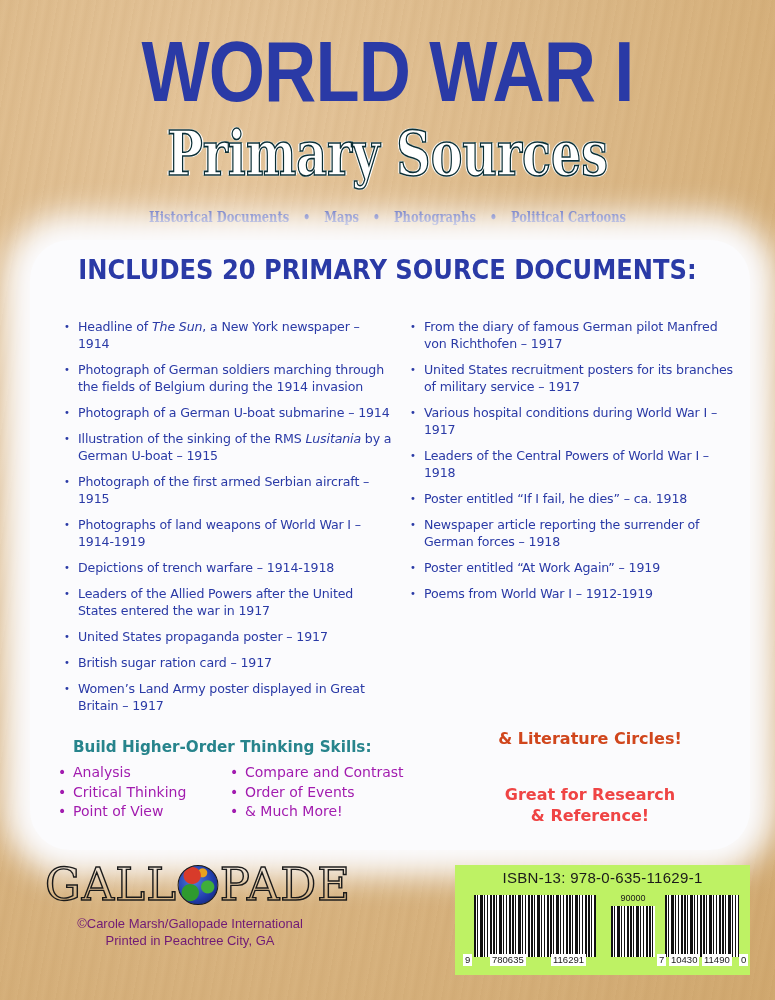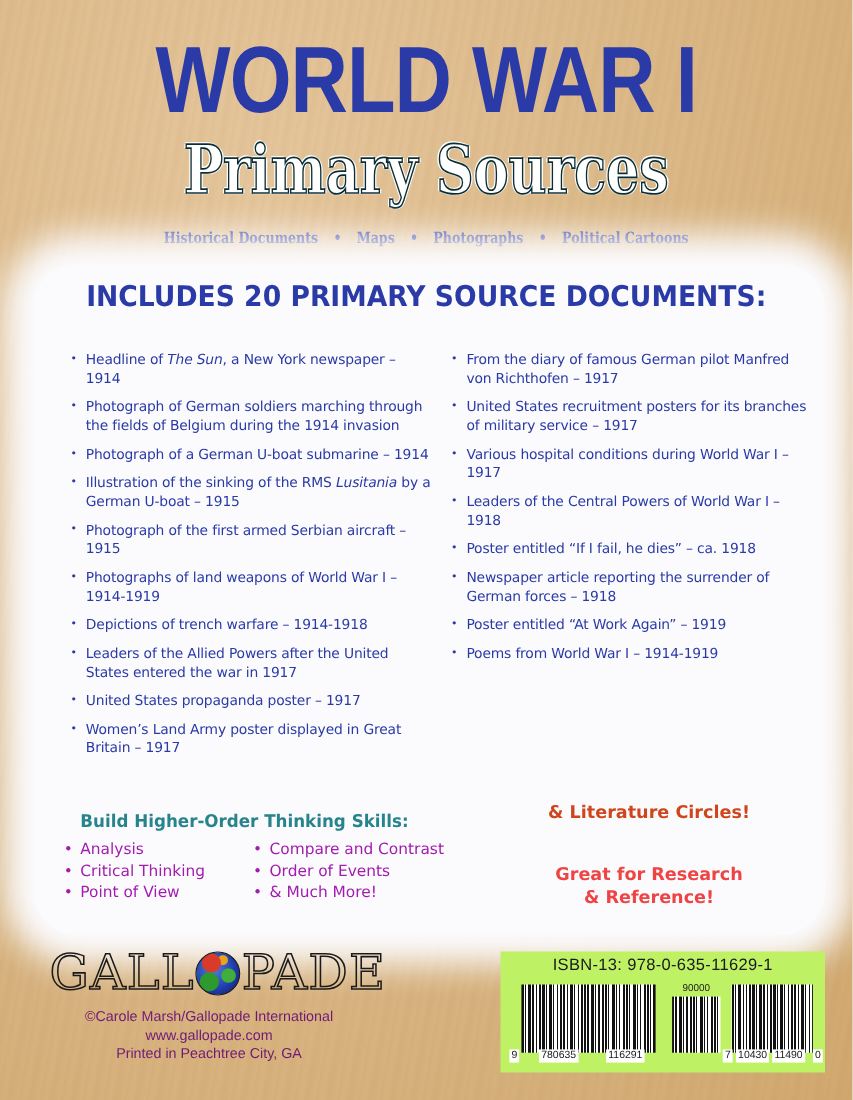--- a/index.html
+++ b/index.html
@@ -252,32 +252,33 @@
   <ul class="doc-col left">
     <li><span>Headline of </span><em>The Sun</em><span>, a New York newspaper – 1914</span></li>
     <li><span>Photograph of German soldiers marching through the fields of Belgium during the 1914 invasion</span></li>
     <li><span>Photograph of a German U-boat submarine – 1914</span></li>
     <li><span>Illustration of the sinking of the RMS </span><em>Lusitania</em><span> by a German U-boat – 1915</span></li>
     <li><span>Photograph of the first armed Serbian aircraft – 1915</span></li>
     <li><span>Photographs of land weapons of World War I – 1914-1919</span></li>
     <li><span>Depictions of trench warfare – 1914-1918</span></li>
     <li><span>Leaders of the Allied Powers after the United States entered the war in 1917</span></li>
     <li><span>United States propaganda poster – 1917</span></li>
+    <li><span>British sugar ration card – 1917</span></li>
     <li><span>Women’s Land Army poster displayed in Great Britain – 1917</span></li>
   </ul>
 
   <ul class="doc-col right">
     <li><span>From the diary of famous German pilot Manfred von Richthofen – 1917</span></li>
     <li><span>United States recruitment posters for its branches of military service – 1917</span></li>
     <li><span>Various hospital conditions during World War I – 1917</span></li>
     <li><span>Leaders of the Central Powers of World War I – 1918</span></li>
     <li><span>Poster entitled “If I fail, he dies” – ca. 1918</span></li>
     <li><span>Newspaper article reporting the surrender of German forces – 1918</span></li>
     <li><span>Poster entitled “At Work Again” – 1919</span></li>
-    <li><span>Poems from World War I – 1914-1919</span></li>
+    <li><span>Poems from World War I – 1912-1919</span></li>
   </ul>
 
   <div class="skills-heading">Build Higher-Order Thinking Skills:</div>
   <ul class="skills-col a">
     <li>Analysis</li>
     <li>Critical Thinking</li>
     <li>Point of View</li>
   </ul>
   <ul class="skills-col b">
     <li>Compare and Contrast</li>
@@ -294,21 +295,20 @@
   </div>
 
   <div class="logo">
     <span class="txt">GALL</span>
     <span class="globe"></span>
     <span class="txt">PADE</span>
   </div>
 
   <div class="pub-info">
     <div>©Carole Marsh/Gallopade International</div>
-    <div>www.gallopade.com</div>
     <div>Printed in Peachtree City, GA</div>
   </div>
 
   <div class="barcode-box">
     <div class="isbn-label">ISBN-13:  978-0-635-11629-1</div>
     <div class="bars b1"></div>
     <div class="code-90000">90000</div>
     <div class="bars b2"></div>
     <div class="bars b3"></div>
     <span class="bar-digits" style="left:8px;">9</span>

